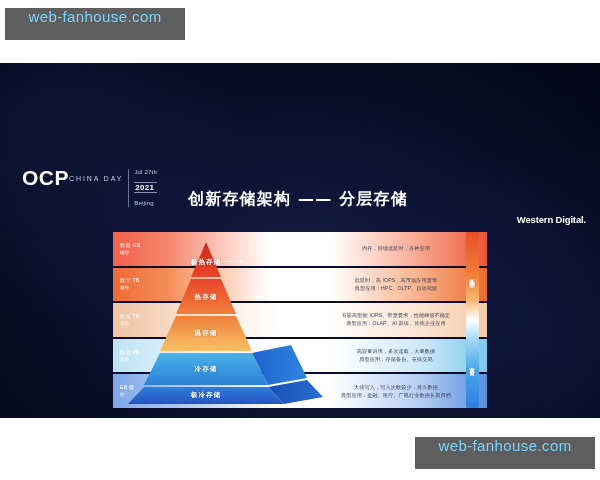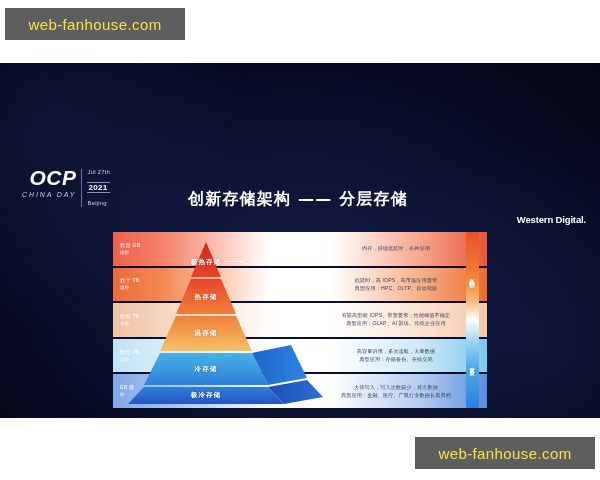--- a/index.html
+++ b/index.html
@@ -6,24 +6,24 @@
   body{
     width:600px;height:480px;overflow:hidden;
     background:#ffffff;
     font-family:"Liberation Sans","DejaVu Sans",sans-serif;
     position:relative;
   }
   
   .watermark{
     position:absolute;
     background:#5e5e5e;
-    color:#fde047;
+    color:#7dd3fc;
     font-size:15px;
     letter-spacing:.4px;
-    display:flex;align-items:center;justify-content:center;
+    display:flex;justify-content:center;
     white-space:nowrap;
   }
   #wm-top{left:5px;top:8px;width:180px;height:32px;}
   #wm-bottom{left:415px;top:437px;width:180px;height:32px;}
 
   
   .slide{
     position:absolute;left:0;top:63px;width:600px;height:355px;
     background:
       radial-gradient(ellipse 70% 85% at 50% 60%, #131c42 0%, #0d1334 38%, #080b22 70%, #05061a 100%);
@@ -32,21 +32,21 @@
   .slide::after{
     content:"";position:absolute;inset:0;
     background:
       radial-gradient(circle at 8% 18%, rgba(60,90,190,.13), transparent 32%),
       radial-gradient(circle at 92% 80%, rgba(50,80,180,.12), transparent 34%);
     pointer-events:none;
   }
 
   
   .ocp-logo{position:absolute;left:22px;top:104px;display:flex;align-items:flex-start;gap:5px;z-index:4;}
-  .ocp-left{display:flex;flex-direction:column;align-items:flex-end;font-style:italic;}
+  .ocp-left{display:flex;flex-direction:row;align-items:center;}
   .ocp-main{
     color:#ffffff;font-size:21px;font-weight:bold;line-height:21px;
     letter-spacing:.5px;font-family:"Liberation Sans",sans-serif;
   }
   .ocp-sub{
     color:#c9cde6;font-size:7px;line-height:9px;letter-spacing:1.9px;
     margin-top:2px;
   }
   .ocp-divider{width:1px;align-self:stretch;background:#6b7299;margin-top:2px;}
   .ocp-right{display:flex;flex-direction:column;gap:6px;padding-top:2px;}

